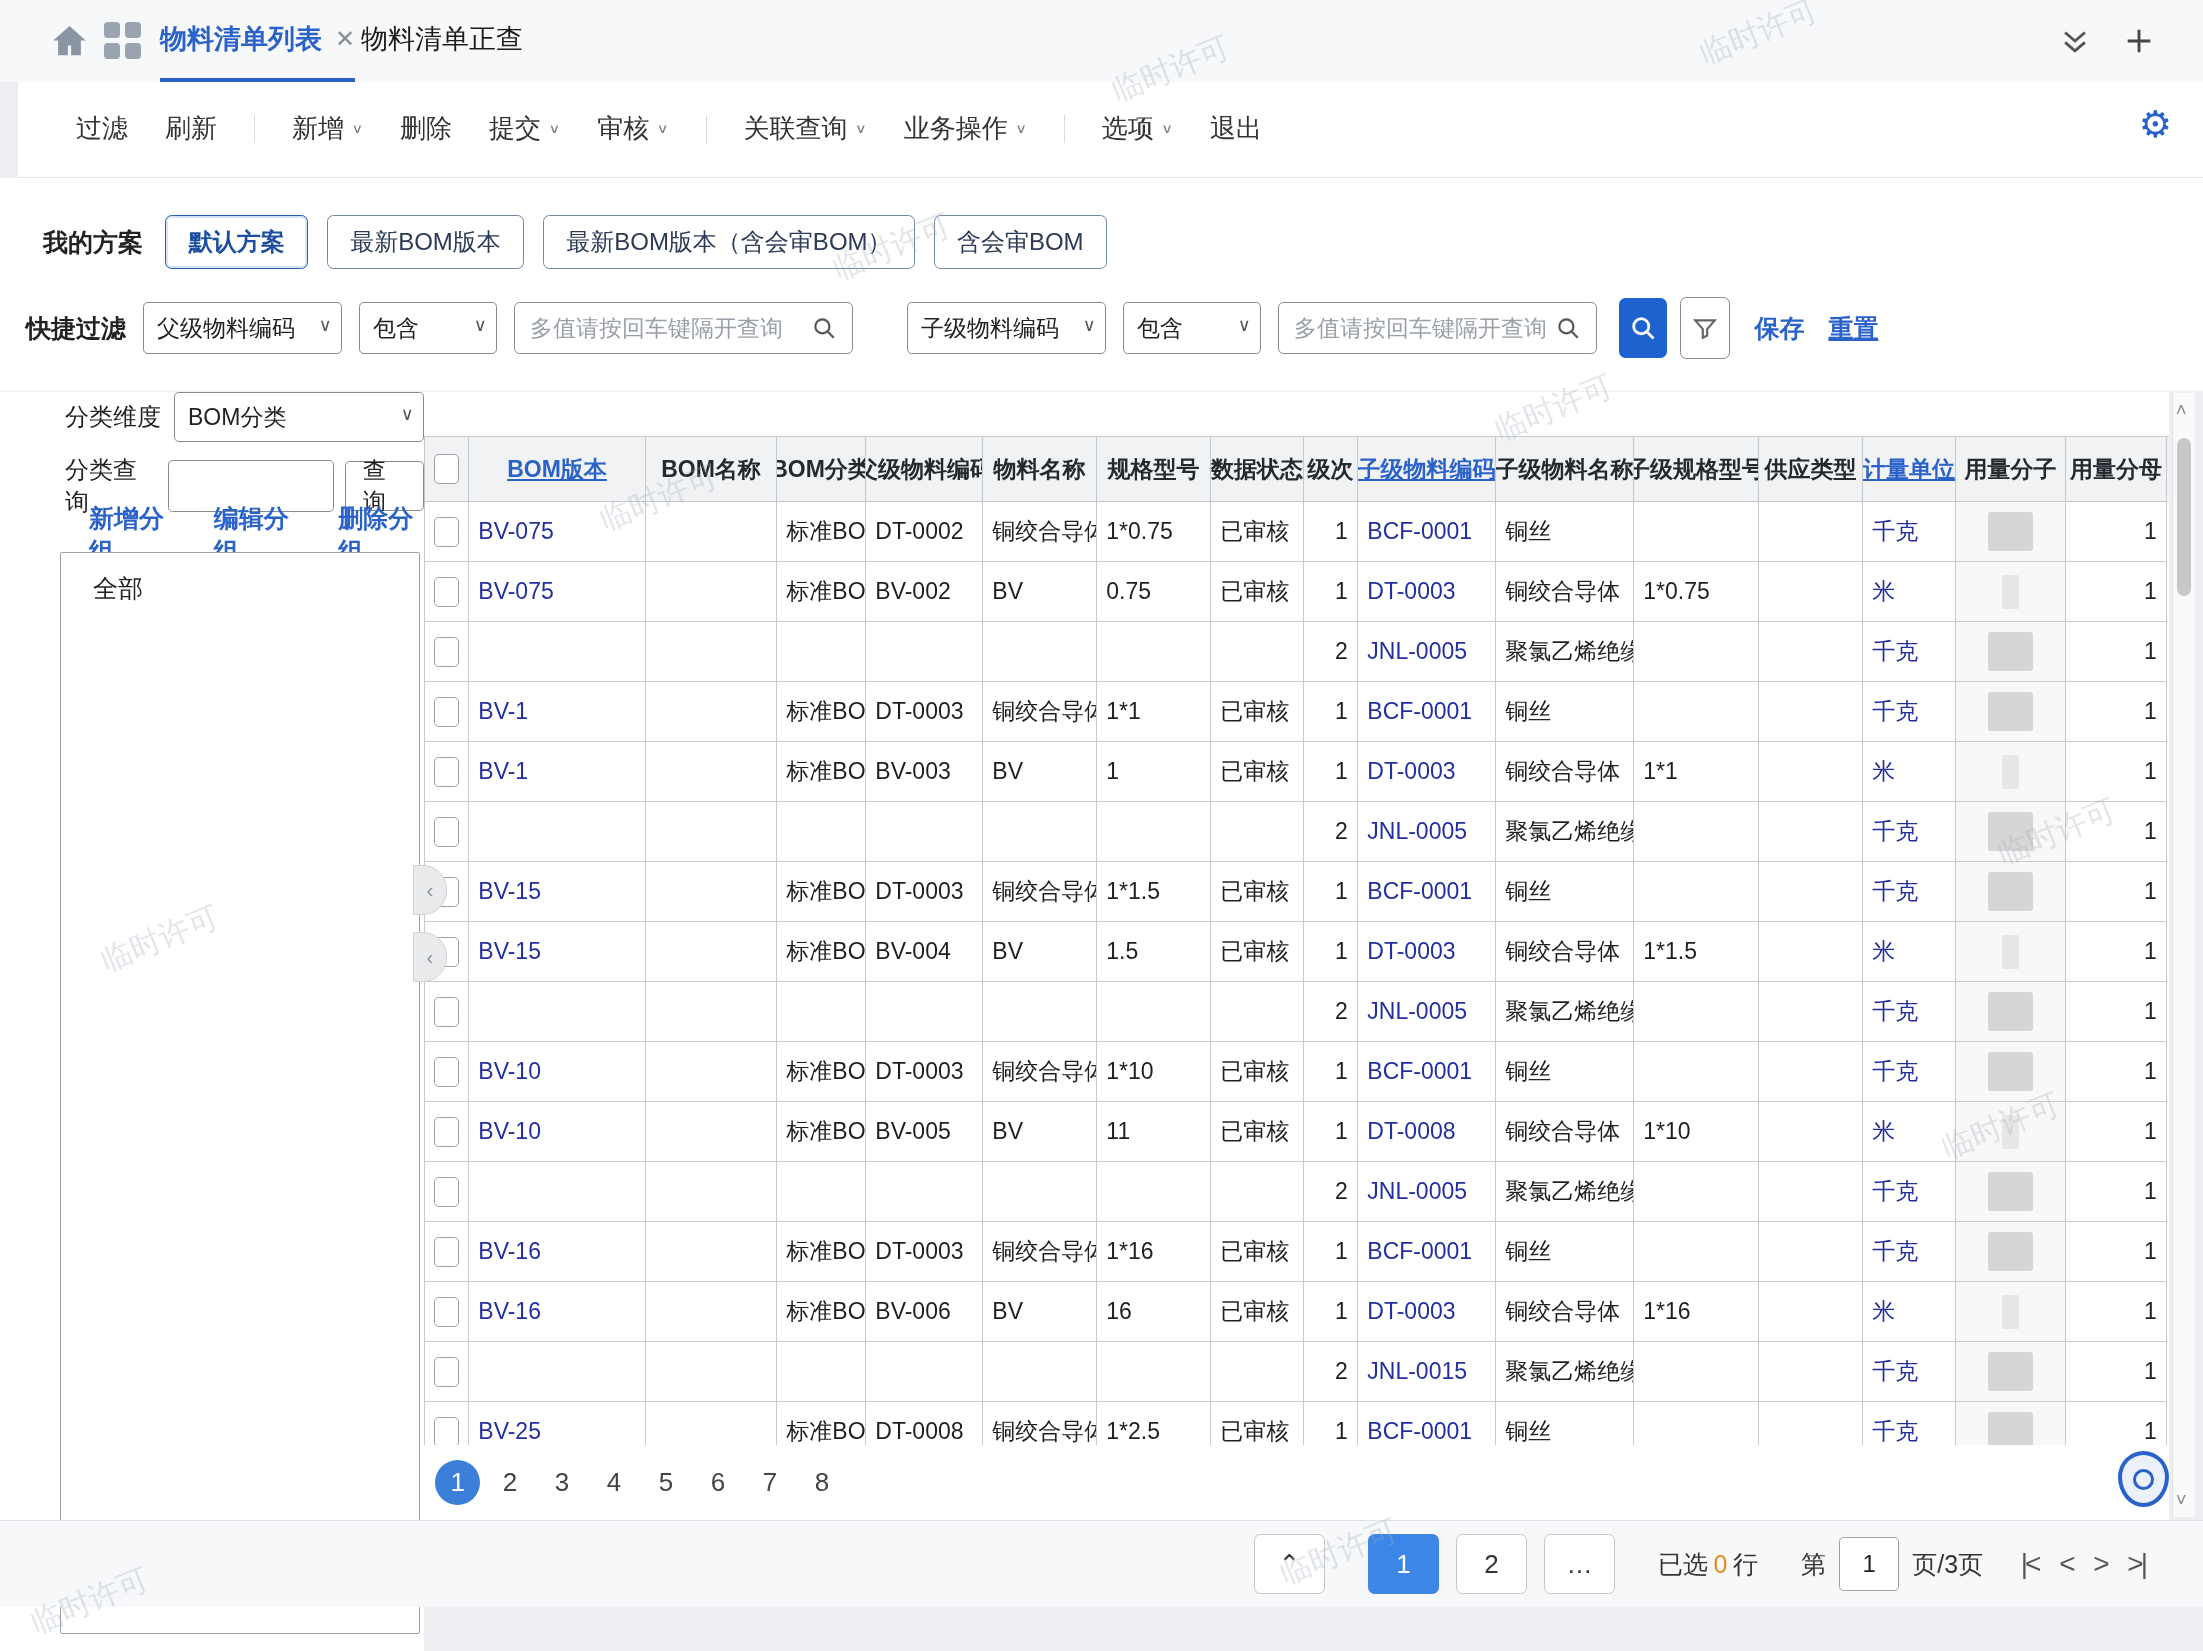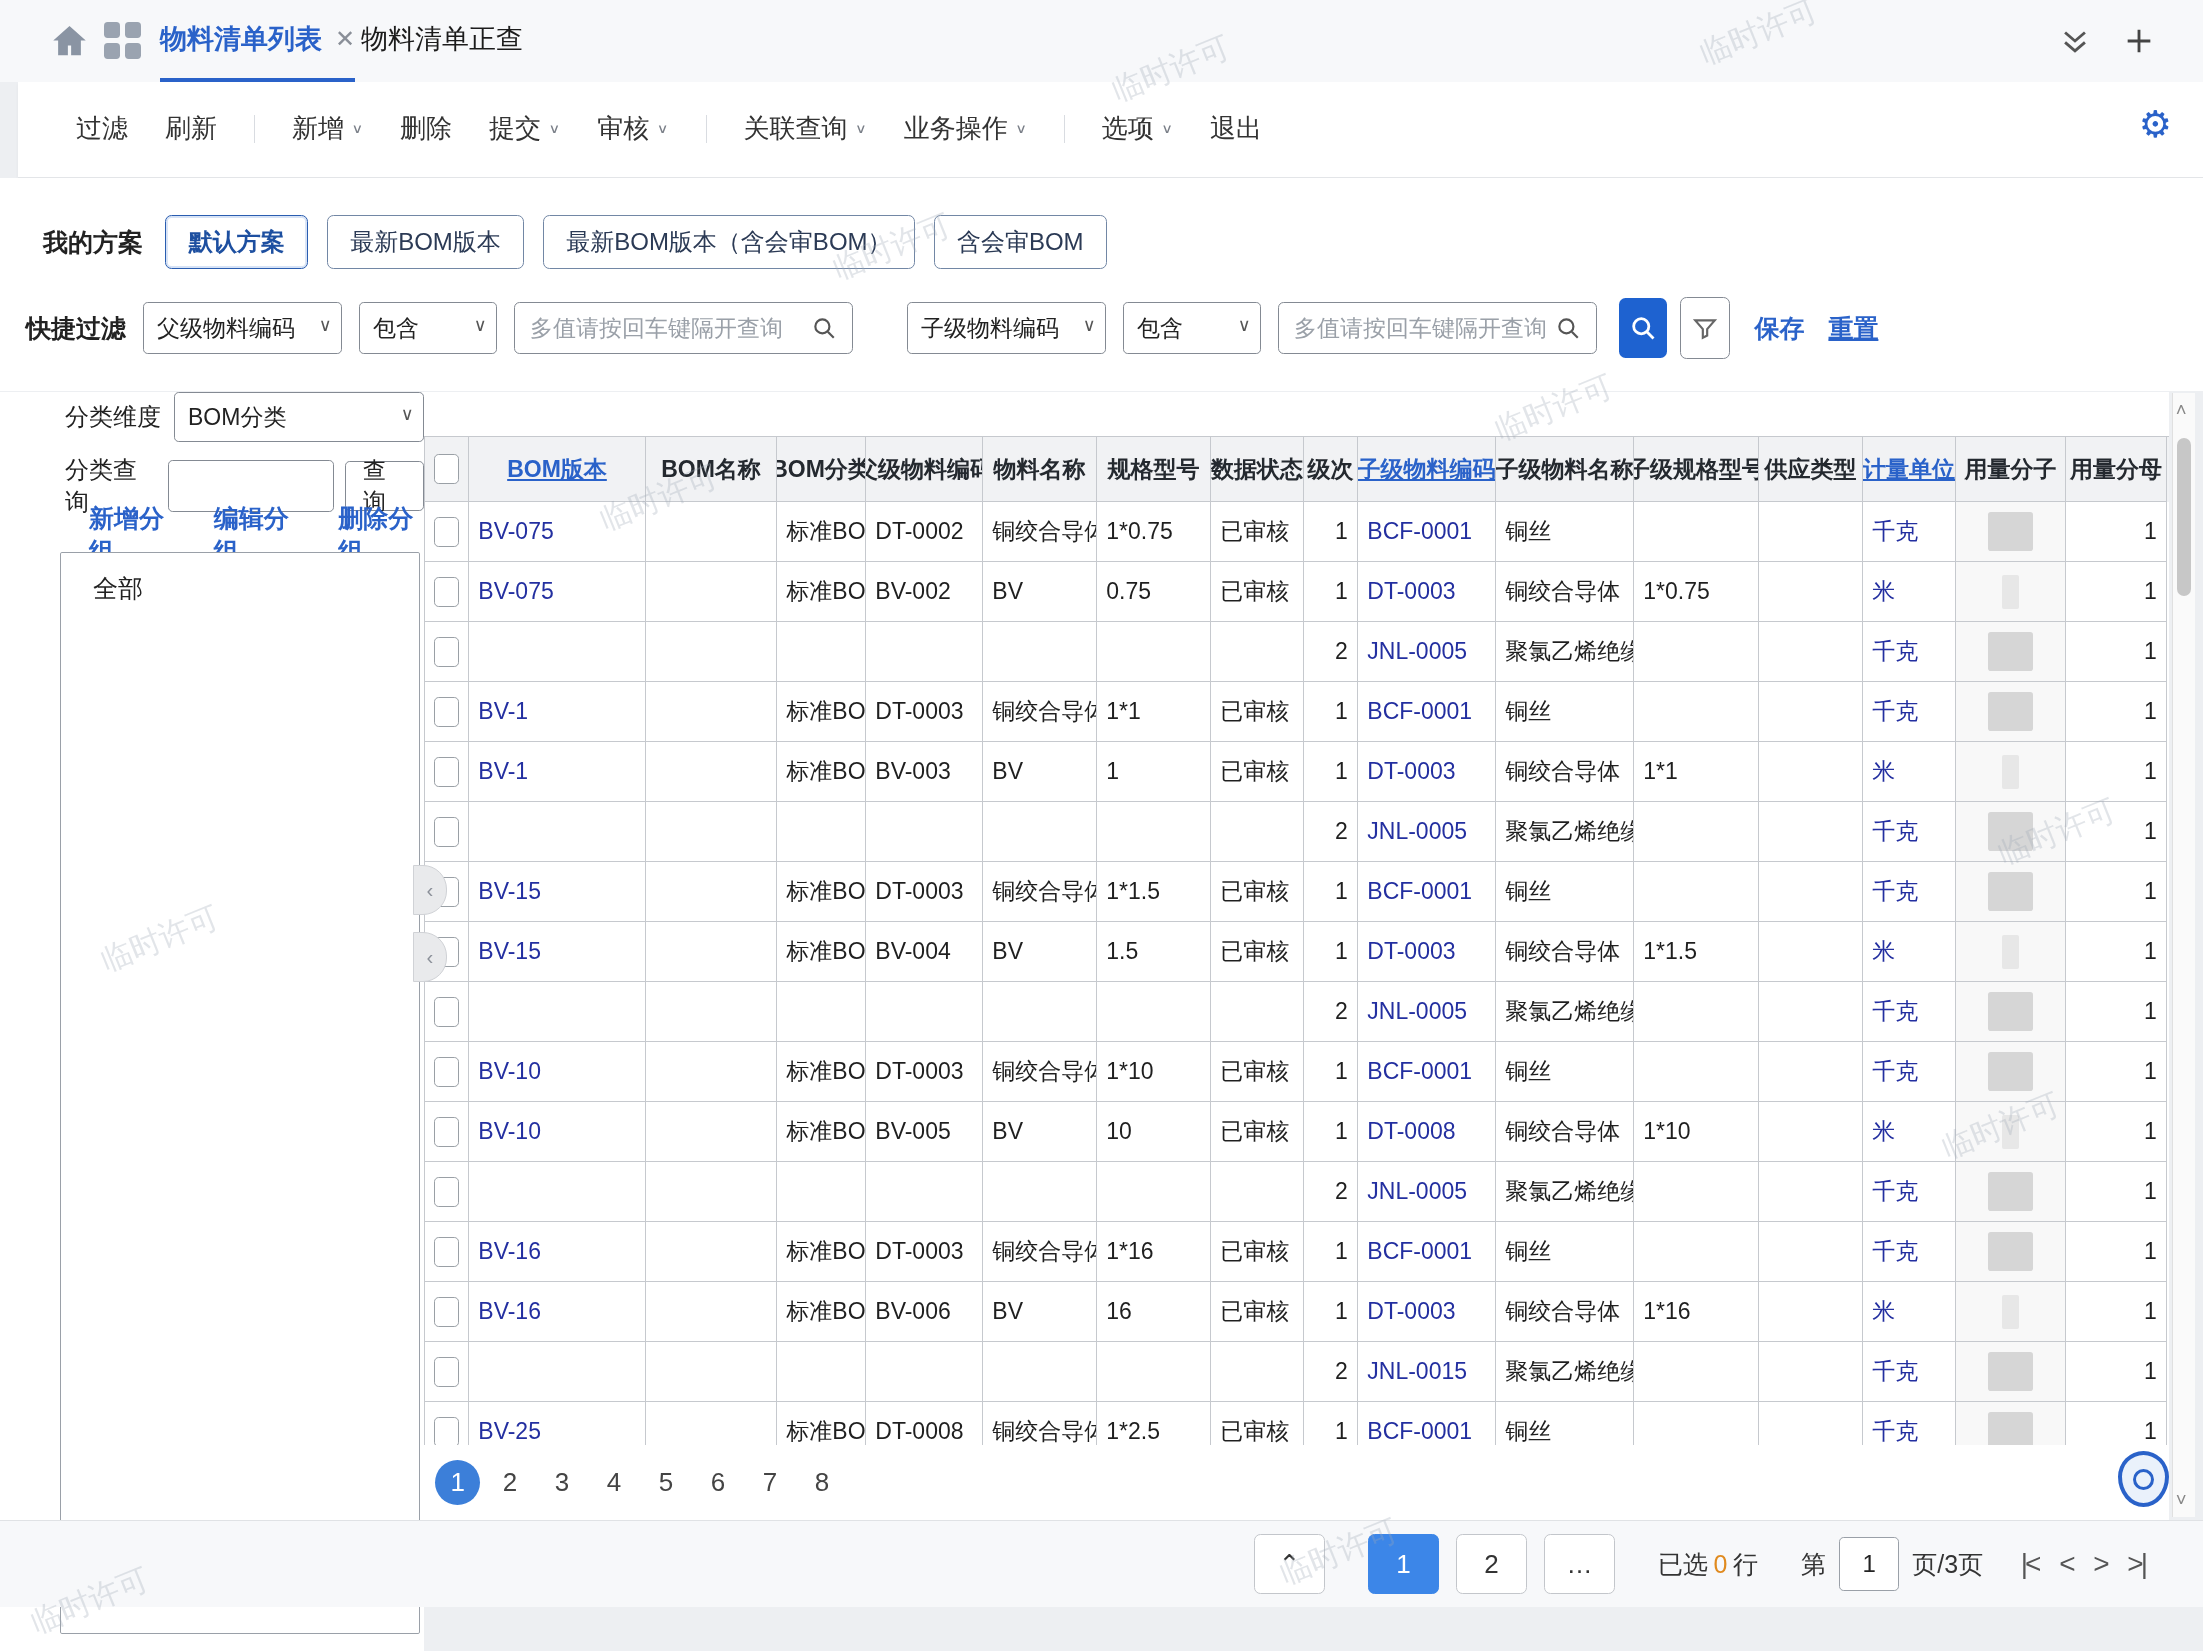--- a/index.html
+++ b/index.html
@@ -489,21 +489,21 @@
       </div>
       <div class="t-row body">
         <div class="td" style="width: 45px;">
           <div class="cb"></div>
         </div>
         <div class="td c-link" style="width: 177px;">BV-10</div>
         <div class="td" style="width: 131px;"></div>
         <div class="td" style="width: 89px;">标准BOM</div>
         <div class="td" style="width: 117px;">BV-005</div>
         <div class="td" style="width: 114px;">BV</div>
-        <div class="td" style="width: 114px;">10</div>
+        <div class="td" style="width: 114px;">11</div>
         <div class="td" style="width: 93px;">已审核</div>
         <div class="td c-r" style="width: 54px;">1</div>
         <div class="td c-link" style="width: 138px;">DT-0008</div>
         <div class="td" style="width: 138px;">铜绞合导体</div>
         <div class="td" style="width: 125px;">1*10</div>
         <div class="td" style="width: 104px;"></div>
         <div class="td c-link" style="width: 93px;">米</div>
         <div class="td c-mask" style="width: 110px;">
           <div class="mask-sm"></div>
         </div>

